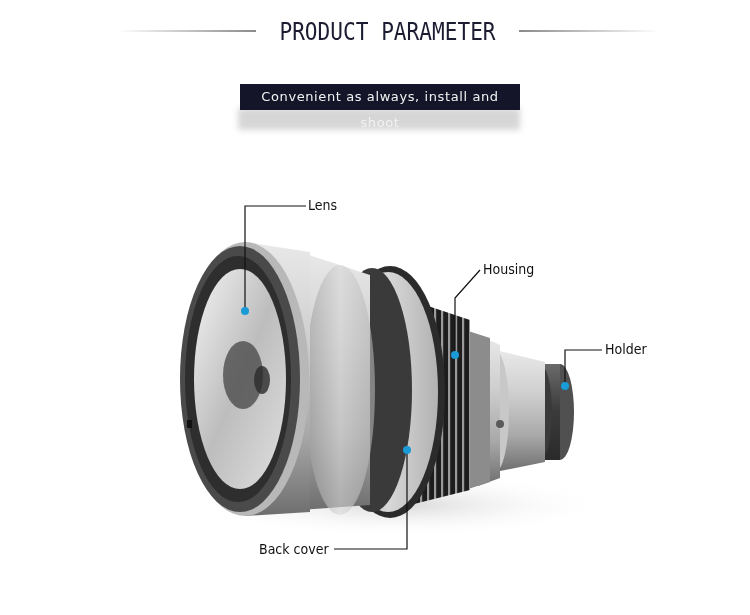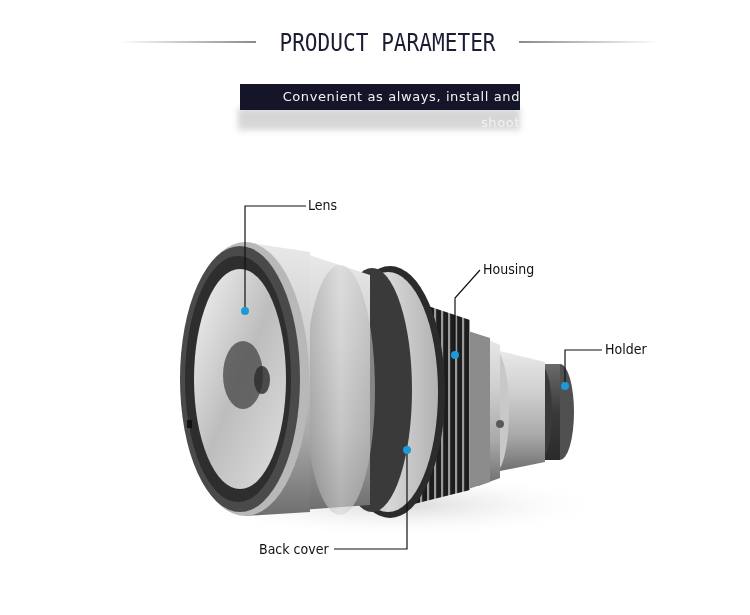--- a/index.html
+++ b/index.html
@@ -1,28 +1,28 @@
 <!DOCTYPE html>
 <html><head>
 <meta charset="utf-8">
 <style>
   html, body { margin: 0; padding: 0; background: #ffffff; }
   body { width: 750px; height: 615px; position: relative; overflow: hidden; font-family: "Liberation Sans", "DejaVu Sans", sans-serif; }
-  .header { position: absolute; left: 0; top: 11px; width: 746px; height: 60px; }
+  .header { position: absolute; left: 0; top: 0; width: 746px; height: 60px; }
   .header-line-left { position: absolute; left: 118px; top: 30px; width: 138px; height: 2px;
     background: linear-gradient(to right, rgba(140,140,140,0) 0%, #8a8a8a 100%); }
   .header-line-right { position: absolute; left: 519px; top: 30px; width: 140px; height: 2px;
     background: linear-gradient(to right, #8a8a8a 0%, rgba(140,140,140,0) 100%); }
   .header-title { position: absolute; left: 256px; top: 14px; width: 263px; text-align: center;
     font-family: "DejaVu Sans Mono", "Liberation Mono", monospace; font-size: 24px; letter-spacing: 0px;
     color: #1c1c33; transform: scaleX(0.88); transform-origin: center; line-height: 36px; }
   .tagline-shadow { position: absolute; left: 238px; top: 108px; width: 282px; height: 22px;
     background: #d6d6d6; filter: blur(3px); }
   .tagline { position: absolute; left: 240px; top: 84px; width: 280px; height: 26px;
-    background: #15152a; color: #f2f2f2; font-size: 13px; line-height: 26px; text-align: right;
+    background: #15152a; color: #f2f2f2; font-size: 13px; line-height: 26px; text-align: center;
     letter-spacing: 0.6px; font-family: "DejaVu Sans", sans-serif; }
   .figure { position: absolute; left: 0; top: 0; width: 750px; height: 615px; }
   .label { position: absolute; font-family: "DejaVu Sans", sans-serif; font-size: 14px; color: #111;
     line-height: 18px; transform: scaleX(0.9); transform-origin: left center; }
 </style>
 </head>
 <body>
 
 <div class="header">
   <div class="header-line-left"></div>

